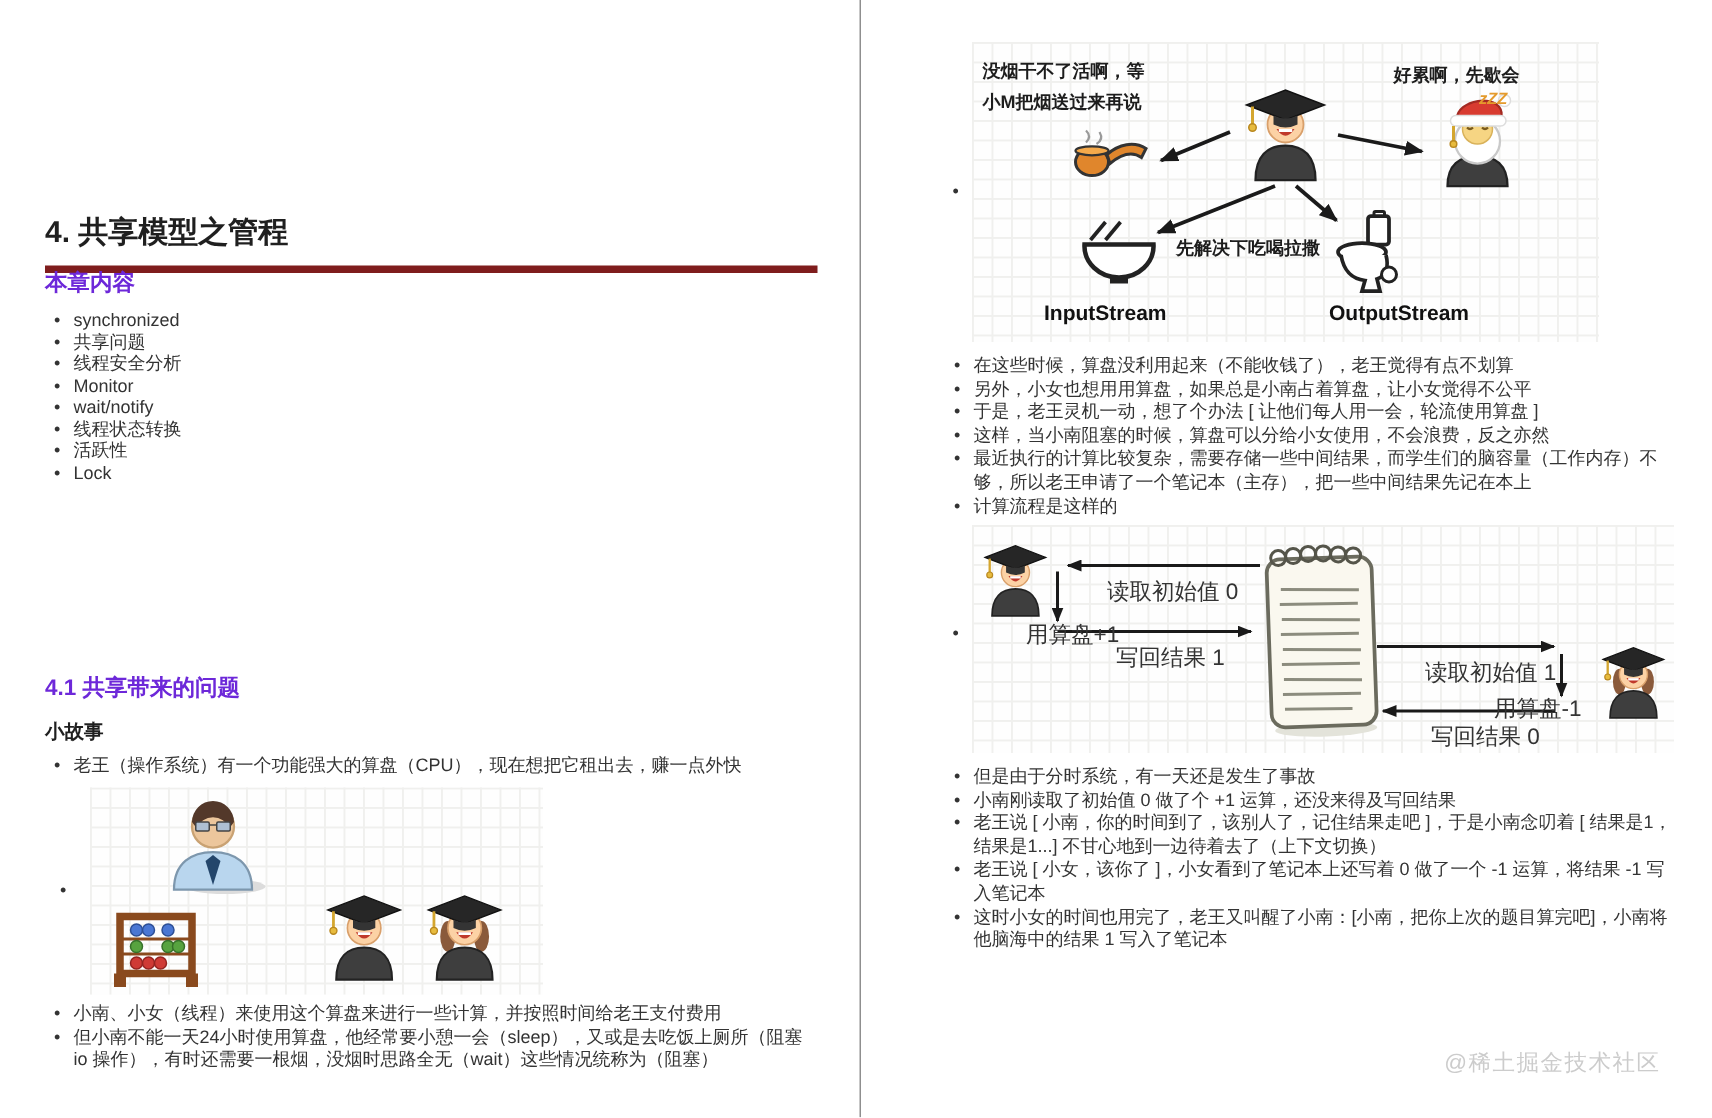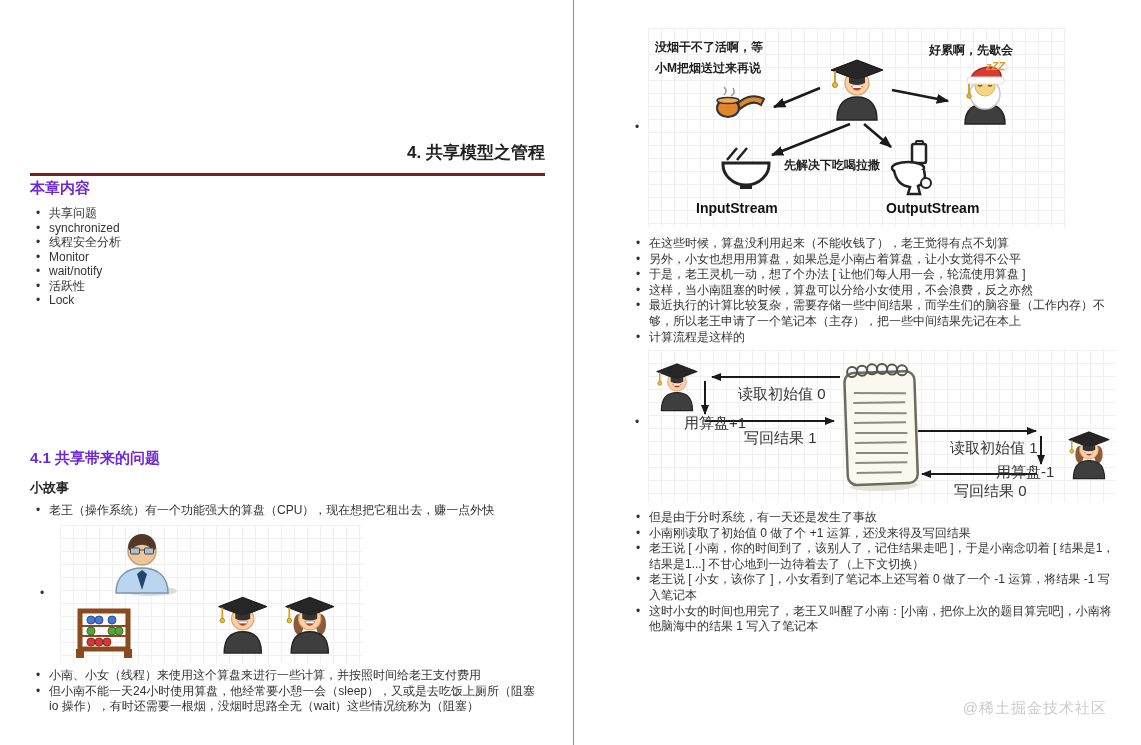--- a/index.html
+++ b/index.html
@@ -1,21 +1,21 @@
 <!DOCTYPE html>
 <html><head>
 <meta charset="utf-8">
 <style>
   html,body{margin:0;padding:0;background:#fff;}
   .page{position:relative;width:1141px;height:745px;background:#ffffff;overflow:hidden;
         font-family:"Liberation Sans","DejaVu Sans",sans-serif;color:#333;}
   .divider{position:absolute;left:573px;top:0;width:1px;height:745px;background:#8f8f8f;}
 
-  .h1{position:absolute;left:30px;top:141px;width:515px;font-size:17px;font-weight:bold;
-      color:#1f1f1f;padding-bottom:9px;border-bottom:3px solid #7f1d1d;text-align:right;}
+  .h1{position:absolute;left:30px;top:141px;width:515px;font-size:20px;font-weight:bold;
+      color:#1f1f1f;padding-bottom:9px;border-bottom:5px solid #7f1d1d;}
   .h2{position:absolute;font-size:15px;font-weight:bold;color:#6d28d9;}
   .h3{position:absolute;font-size:13px;font-weight:bold;color:#1f1f1f;}
 
   .blist{position:absolute;}
   .blist .item{position:relative;padding-left:15px;font-size:12px;line-height:15.6px;color:#333;}
   .blist .item::before{content:"•";position:absolute;left:2px;top:0;color:#333;}
   .toc .item{line-height:14.5px;}
 
   .loosedot{position:absolute;font-size:12px;color:#333;}
 
@@ -71,25 +71,26 @@
       </g>
     </defs>
   </svg>
 
   <div class="divider"></div>
 
   <div class="h1">4. 共享模型之管程</div>
   <div class="h2" style="left:30px;top:179px;">本章内容</div>
 
   <div class="blist toc" style="left:34px;top:206px;width:480px;">
+    <div class="item">synchronized</div>
     <div class="item">共享问题</div>
-    <div class="item">synchronized</div>
     <div class="item">线程安全分析</div>
     <div class="item">Monitor</div>
     <div class="item">wait/notify</div>
+    <div class="item">线程状态转换</div>
     <div class="item">活跃性</div>
     <div class="item">Lock</div>
   </div>
 
   <div class="h2" style="left:30px;top:449px;">4.1 共享带来的问题</div>
   <div class="h3" style="left:30px;top:479px;">小故事</div>
 
   <div class="blist" style="left:34px;top:503px;width:508px;">
     <div class="item">老王（操作系统）有一个功能强大的算盘（CPU），现在想把它租出去，赚一点外快</div>
   </div>

